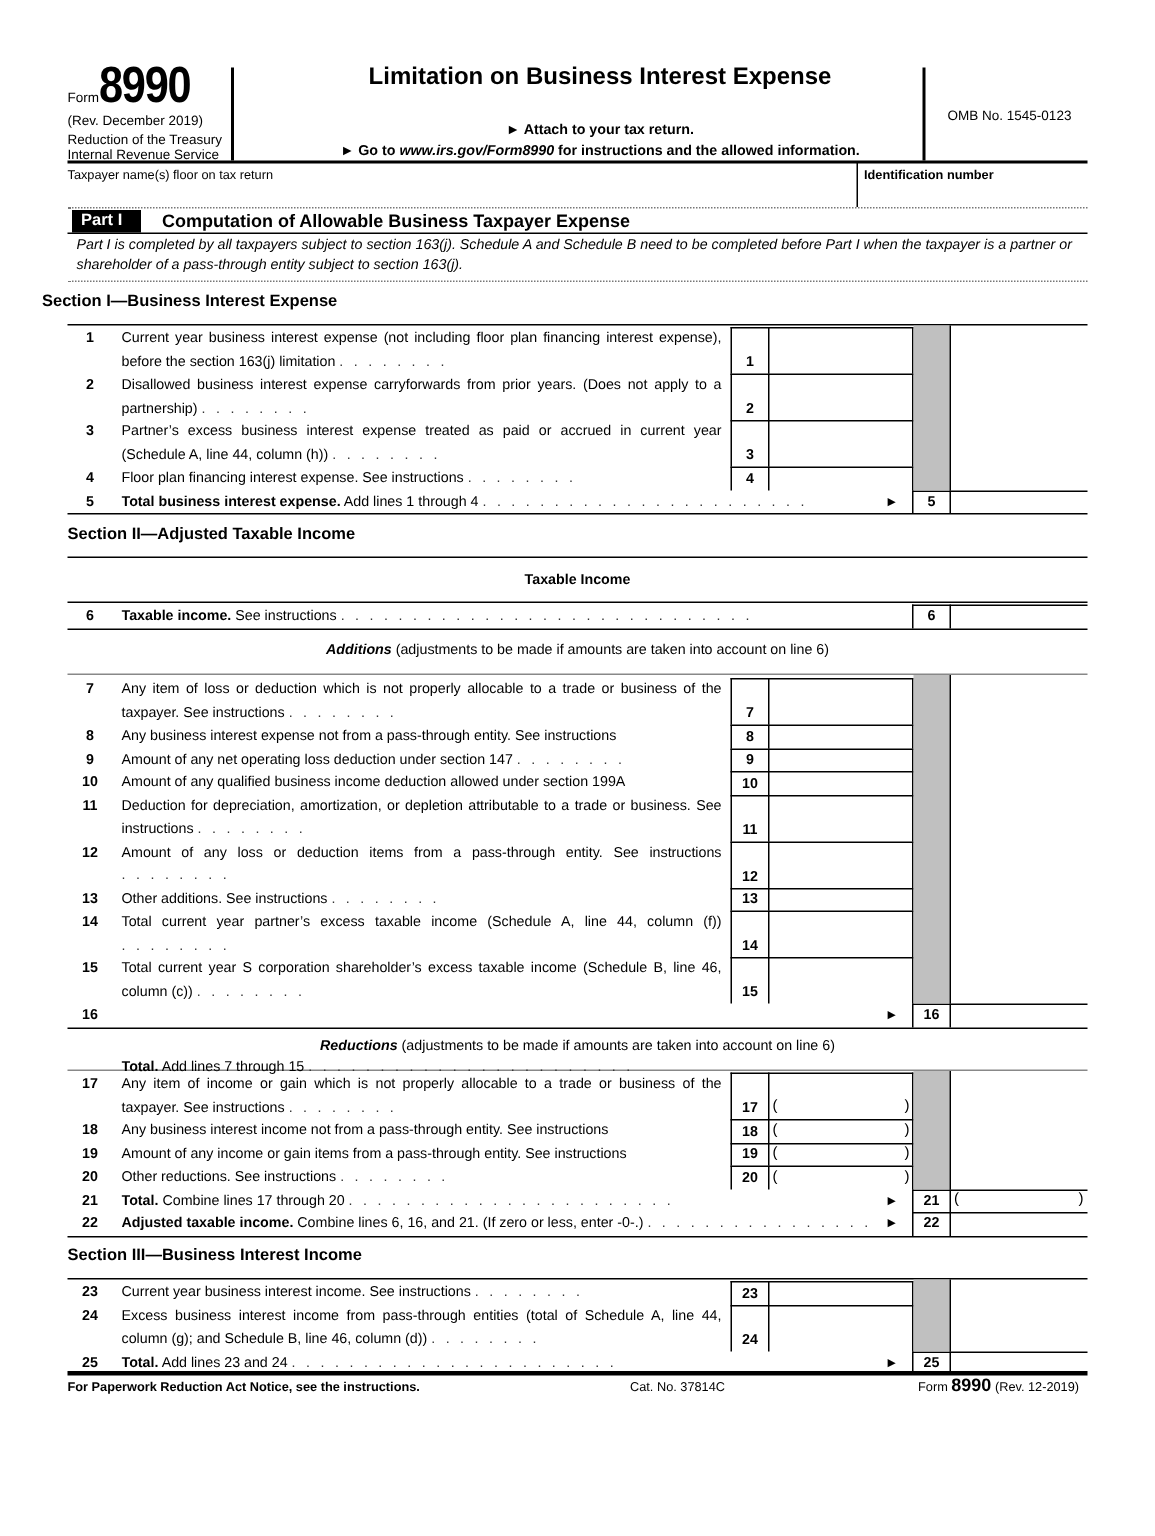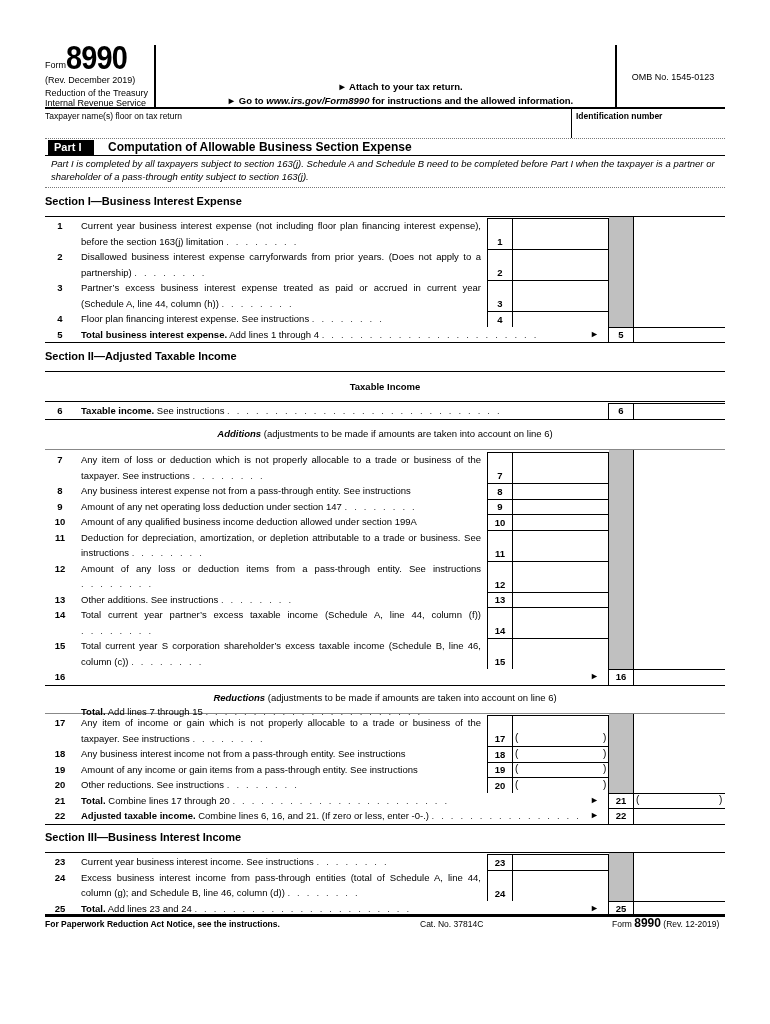--- a/index.html
+++ b/index.html
@@ -40,41 +40,42 @@
 
 <div class="abs hdr-form">Form</div>
 <div class="abs hdr-num">8990</div>
 <div class="abs hdr-rev">(Rev. December 2019)</div>
 <div class="abs hdr-dept">
   <div>Reduction of the Treasury</div>
   <div>Internal Revenue Service</div>
 </div>
 <div class="vline" style="left:154px;top:45px;width:2px;height:62px;"></div>
 <div class="abs title">
+  <div>Limitation on Business Interest Expense</div>
 </div>
 <div class="abs attach">► Attach to your tax return.</div>
 <div class="abs goto"><span>► Go to </span><i>www.irs.gov/Form8990</i><span> for instructions and the allowed information.</span></div>
 <div class="vline" style="left:615px;top:45px;width:2px;height:62px;"></div>
 <div class="abs omb">OMB No. 1545-0123</div>
 <div class="hline" style="left:45px;top:107px;width:680px;height:2px;"></div>
 
 <div class="abs small" style="left:45px;top:111px;">Taxpayer name(s) floor on tax return</div>
 <input class="abs" style="left: 45px; top: 122px; width: 520px; height: 14px; border: none; background: transparent; font-size: 10px;" value="">
 <div class="vline" style="left:571px;top:108px;width:1px;height:30px;"></div>
 <div class="abs small" style="left:576px;top:111px;font-weight:bold;">Identification number</div>
 <input class="abs" style="left: 576px; top: 122px; width: 148px; height: 14px; border: none; background: transparent; font-size: 10px;" value="">
 <div class="dotted" style="left:45px;top:138px;width:680px;"></div>
 
 <div class="abs partbadge">Part I</div>
-<div class="abs parttitle">Computation of Allowable Business Section Expense</div>
+<div class="abs parttitle">Computation of Allowable Business Taxpayer Expense</div>
 <div class="hline" style="left:45px;top:155px;width:680px;"></div>
 <div class="abs partdesc">Part I is completed by all taxpayers subject to section 163(j). Schedule A and Schedule B need to be completed before Part I when the taxpayer is a partner or shareholder of a pass-through entity subject to section 163(j).</div>
 <div class="dotted" style="left:45px;top:187px;width:680px;"></div>
 
-<div class="abs sechead" style="left:45px;top:195px;text-align:right;">Section I—Business Interest Expense</div>
+<div class="abs sechead" style="left:28px;top:195px;text-align:right;">Section I—Business Interest Expense</div>
 <div class="hline" style="left:45px;top:216px;width:680px;"></div>
 
 <div id="sec1"></div>
 
 <div class="abs sechead" style="left:45px;top:350px;">Section II—Adjusted Taxable Income</div>
 <div class="hline" style="left:45px;top:371px;width:680px;"></div>
 <div class="abs subhead" style="left:45px;width:680px;top:381px;font-weight:bold;">Taxable Income</div>
 <div class="hline" style="left:45px;top:401px;width:680px;"></div>
 <div class="abs subhead" style="left:45px;width:680px;top:428px;"><b>Additions</b><span> (adjustments to be made if amounts are taken into account on line 6)</span></div>
 <div class="hline" style="left:45px;top:449px;width:680px;background:#888;"></div>

